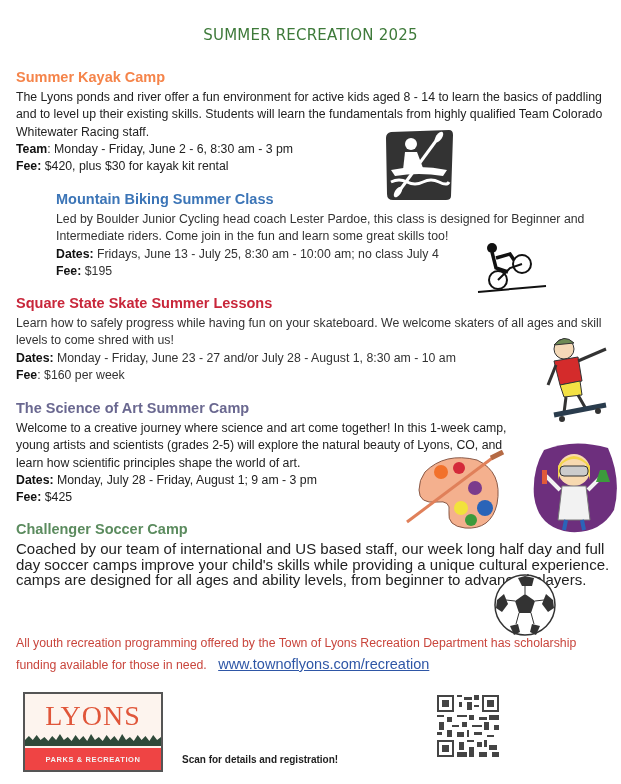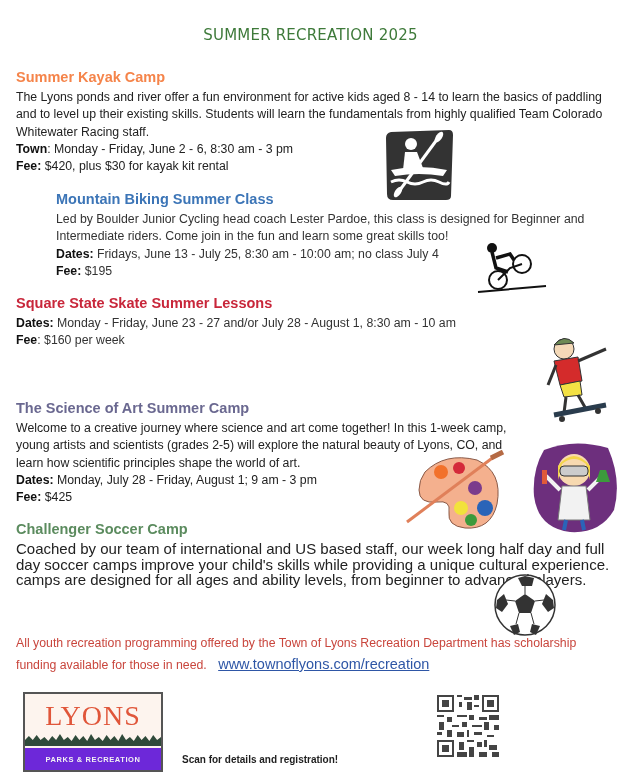--- a/index.html
+++ b/index.html
@@ -48,51 +48,52 @@
   .logo {
     position: absolute; left: 23px; top: 692px; width: 140px; height: 80px;
     border: 2px solid #555; border-radius: 0; overflow: hidden; background: #fdf4ee;
   }
   .logo .logo-text {
     position: absolute; left: 0; top: 6px; width: 100%; text-align: center;
     font-family: "Liberation Serif", serif; font-size: 28px; color: #e0563a; letter-spacing: 1px;
   }
   .logo .logo-trees { position: absolute; left: 0; top: 40px; width: 100%; height: 12px; }
   .logo .logo-band {
-    position: absolute; left: 0; bottom: 0; width: 100%; height: 22px; background: #6d28d9;
+    position: absolute; left: 0; bottom: 0; width: 100%; height: 22px; background: #ef4444;
     color: #f2f2f2; font-size: 7.5px; font-weight: bold; letter-spacing: 0.6px;
     display: flex; align-items: center; justify-content: center;
   }
 
   .scan {
     position: absolute; left: 182px; top: 754px; font-size: 10px; font-weight: bold; color: #1e1e1e;
   }
   #qr-code { position: absolute; left: 437px; top: 693px; width: 62px; height: 66px; }
 </style>
 </head>
 <body>
 
 <div class="title">SUMMER RECREATION 2025</div>
 
 <div class="section" id="s-kayak">
   <h2>Summer Kayak Camp</h2>
   <p>The Lyons ponds and river offer a fun environment for active kids aged 8 - 14 to learn the basics of paddling and to level up their existing skills. Students will learn the fundamentals from highly qualified Team Colorado Whitewater Racing staff.</p>
-  <p><b>Town</b><span>:</span><span> Monday - Friday, June 2 - 6, 8:30 am - 3 pm</span></p>
+  <p><b>Team</b><span>:</span><span> Monday - Friday, June 2 - 6, 8:30 am - 3 pm</span></p>
   <p><b>Fee:</b><span> $420, plus $30 for kayak kit rental</span></p>
 </div>
 
 <div class="section" id="s-bike">
   <h2>Mountain Biking Summer Class</h2>
   <p>Led by Boulder Junior Cycling head coach Lester Pardoe, this class is designed for Beginner and Intermediate riders.  Come join in the fun and learn some great skills too!</p>
   <p><b>Dates:</b><span> Fridays, June 13 - July 25, 8:30 am - 10:00 am; no class July 4</span></p>
   <p><b>Fee:</b><span>  $195</span></p>
 </div>
 
 <div class="section" id="s-skate">
   <h2>Square State Skate Summer Lessons</h2>
+  <p>Learn how to safely progress while having fun on your skateboard.  We welcome skaters of all ages and skill levels to come shred with us!</p>
   <p><b>Dates:</b><span> Monday - Friday, June 23 - 27 and/or July 28 - August 1, 8:30 am - 10 am</span></p>
   <p><b>Fee</b><span>: $160 per week</span></p>
 </div>
 
 <div class="section" id="s-art">
   <h2>The Science of Art Summer Camp</h2>
   <p style="width:500px">Welcome to a creative journey where science and art come together! In this 1-week camp, young artists and scientists (grades 2-5) will explore the natural beauty of Lyons, CO, and learn how scientific principles shape the world of art.</p>
   <p><b>Dates:</b><span> Monday, July 28 - Friday, August 1; 9 am - 3 pm</span></p>
   <p><b>Fee:</b><span> $425</span></p>
 </div>

